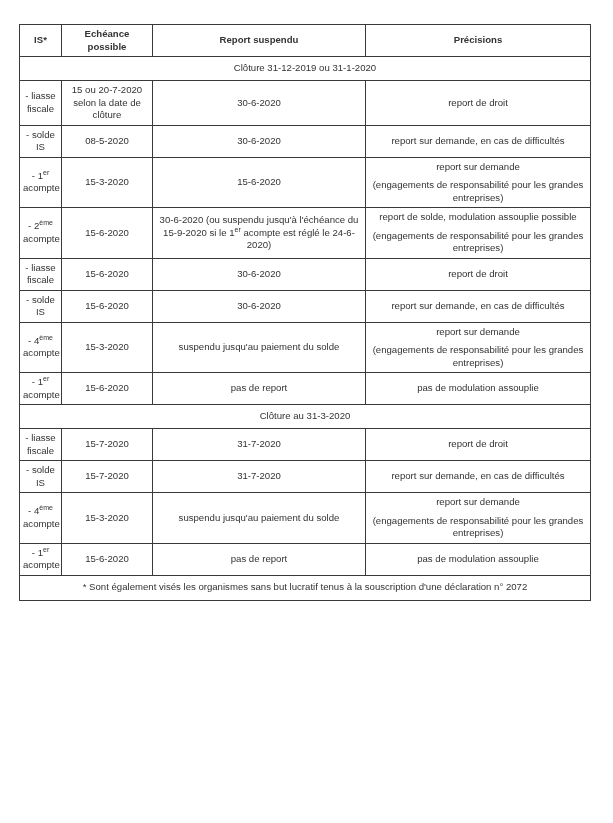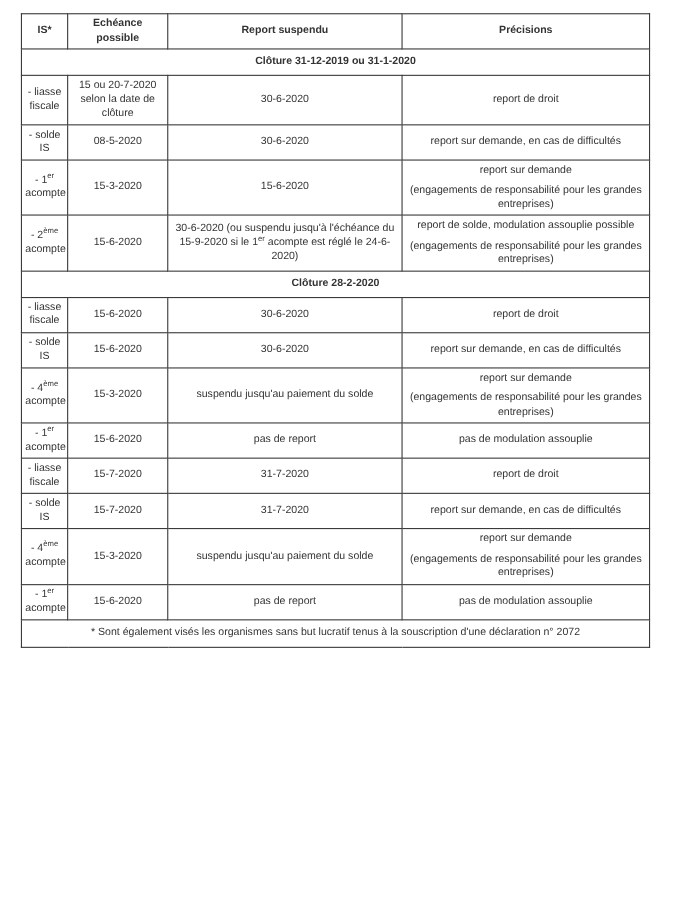--- a/index.html
+++ b/index.html
@@ -1,23 +1,23 @@
 <!DOCTYPE html>
 <html><head>
 <meta charset="utf-8">
 <style>
   html, body { margin: 0; padding: 0; background: #ffffff; }
   body { width: 613px; height: 823px; position: relative; overflow: hidden;
          font-family: "Liberation Sans", sans-serif; color: #333333; }
-  table.is-table { position: absolute; left: 19px; top: 12px; width: 571px;
+  table.is-table { position: absolute; left: 19px; top: 24px; width: 571px;
          border-collapse: collapse; table-layout: fixed; font-size: 9.6px; line-height: 12.5px; }
   table.is-table td, table.is-table th { border: 1px solid #3a3a3a; text-align: center;
          vertical-align: middle; padding: 3px 3px; }
   table.is-table th { font-weight: bold; color: #333; height: 19px; }
-  td.section { font-weight: bold; height: 17px; }
+  td.section { font-weight: normal; height: 17px; }
   td.footnote { height: 18px; }
   .p2 { margin-top: 6px; display: block; }
   sup { font-size: 7px; line-height: 0; vertical-align: super; }
   col.c1 { width: 42px; } col.c2 { width: 91px; } col.c3 { width: 213px; } col.c4 { width: 225px; }
 </style>
 </head>
 <body>
 
 <table class="is-table">
   <colgroup>
@@ -56,23 +56,20 @@
         <td><span>15-6-2020</span></td>
         <td><span>report sur demande</span><span class="p2">(engagements de responsabilité pour les grandes entreprises)</span></td>
       </tr>
       <tr>
         <td><span>- 2</span><sup>ème</sup><br><span>acompte</span></td>
         <td>15-6-2020</td>
         <td><span>30-6-2020 (ou suspendu jusqu'à l'échéance du 15-9-2020 si le 1</span><sup>er</sup><span> acompte est réglé le 24-6-2020)</span></td>
         <td><span>report de solde, modulation assouplie possible</span><span class="p2">(engagements de responsabilité pour les grandes entreprises)</span></td>
       </tr>
       <tr>
-        <td class="section" colspan="4">Clôture 28-2-2020</td>
-      </tr>
-      <tr>
         <td><span>- liasse</span><br><span>fiscale</span></td>
         <td>15-6-2020</td>
         <td><span>30-6-2020</span></td>
         <td><span>report de droit</span></td>
       </tr>
       <tr>
         <td><span>- solde</span><br><span>IS</span></td>
         <td>15-6-2020</td>
         <td><span>30-6-2020</span></td>
         <td><span>report sur demande, en cas de difficultés</span></td>
@@ -81,20 +78,23 @@
         <td><span>- 4</span><sup>ème</sup><br><span>acompte</span></td>
         <td>15-3-2020</td>
         <td><span>suspendu jusqu'au paiement du solde</span></td>
         <td><span>report sur demande</span><span class="p2">(engagements de responsabilité pour les grandes entreprises)</span></td>
       </tr>
       <tr>
         <td><span>- 1</span><sup>er</sup><br><span>acompte</span></td>
         <td>15-6-2020</td>
         <td><span>pas de report</span></td>
         <td><span>pas de modulation assouplie</span></td>
+      </tr>
+      <tr>
+        <td class="section" colspan="4">Clôture au 31-3-2020</td>
       </tr>
       <tr>
         <td><span>- liasse</span><br><span>fiscale</span></td>
         <td>15-7-2020</td>
         <td><span>31-7-2020</span></td>
         <td><span>report de droit</span></td>
       </tr>
       <tr>
         <td><span>- solde</span><br><span>IS</span></td>
         <td>15-7-2020</td>

